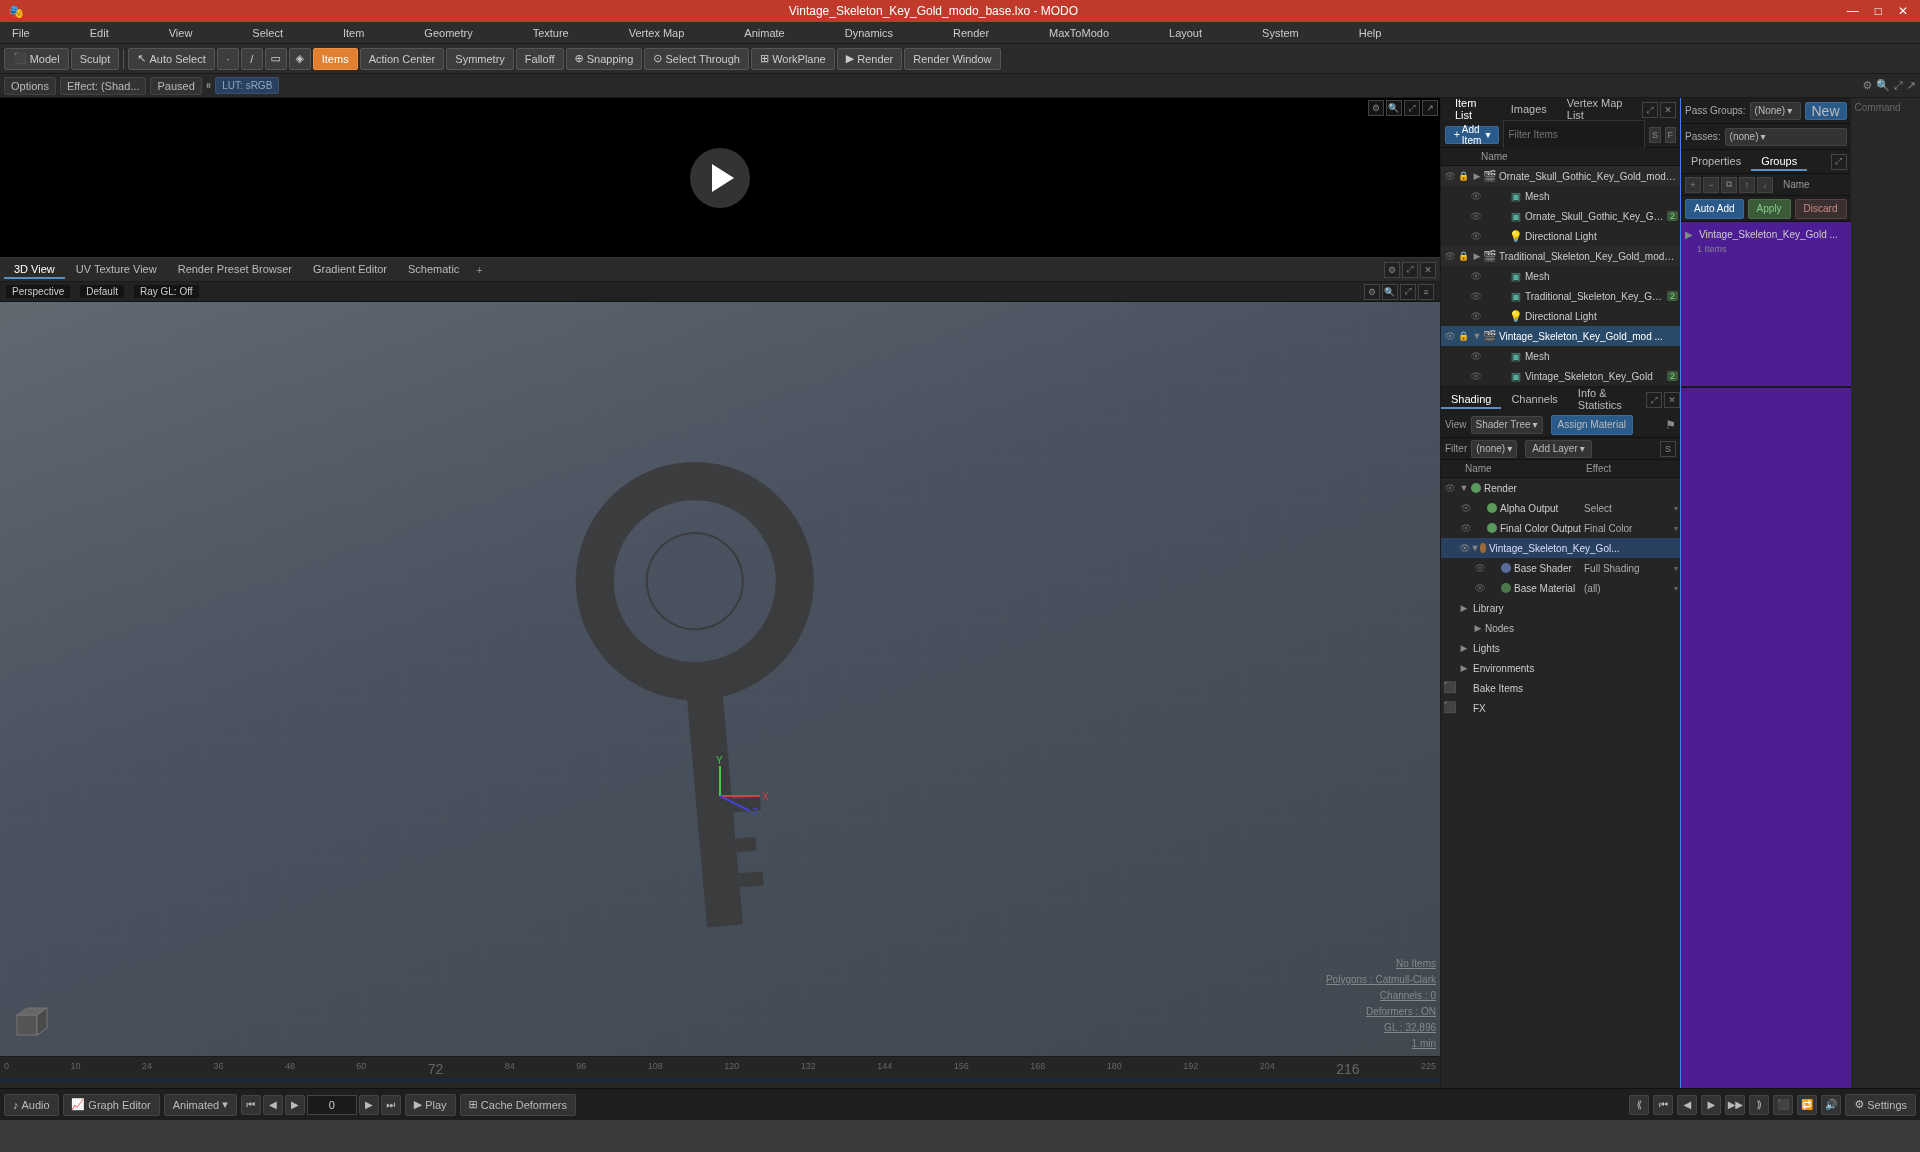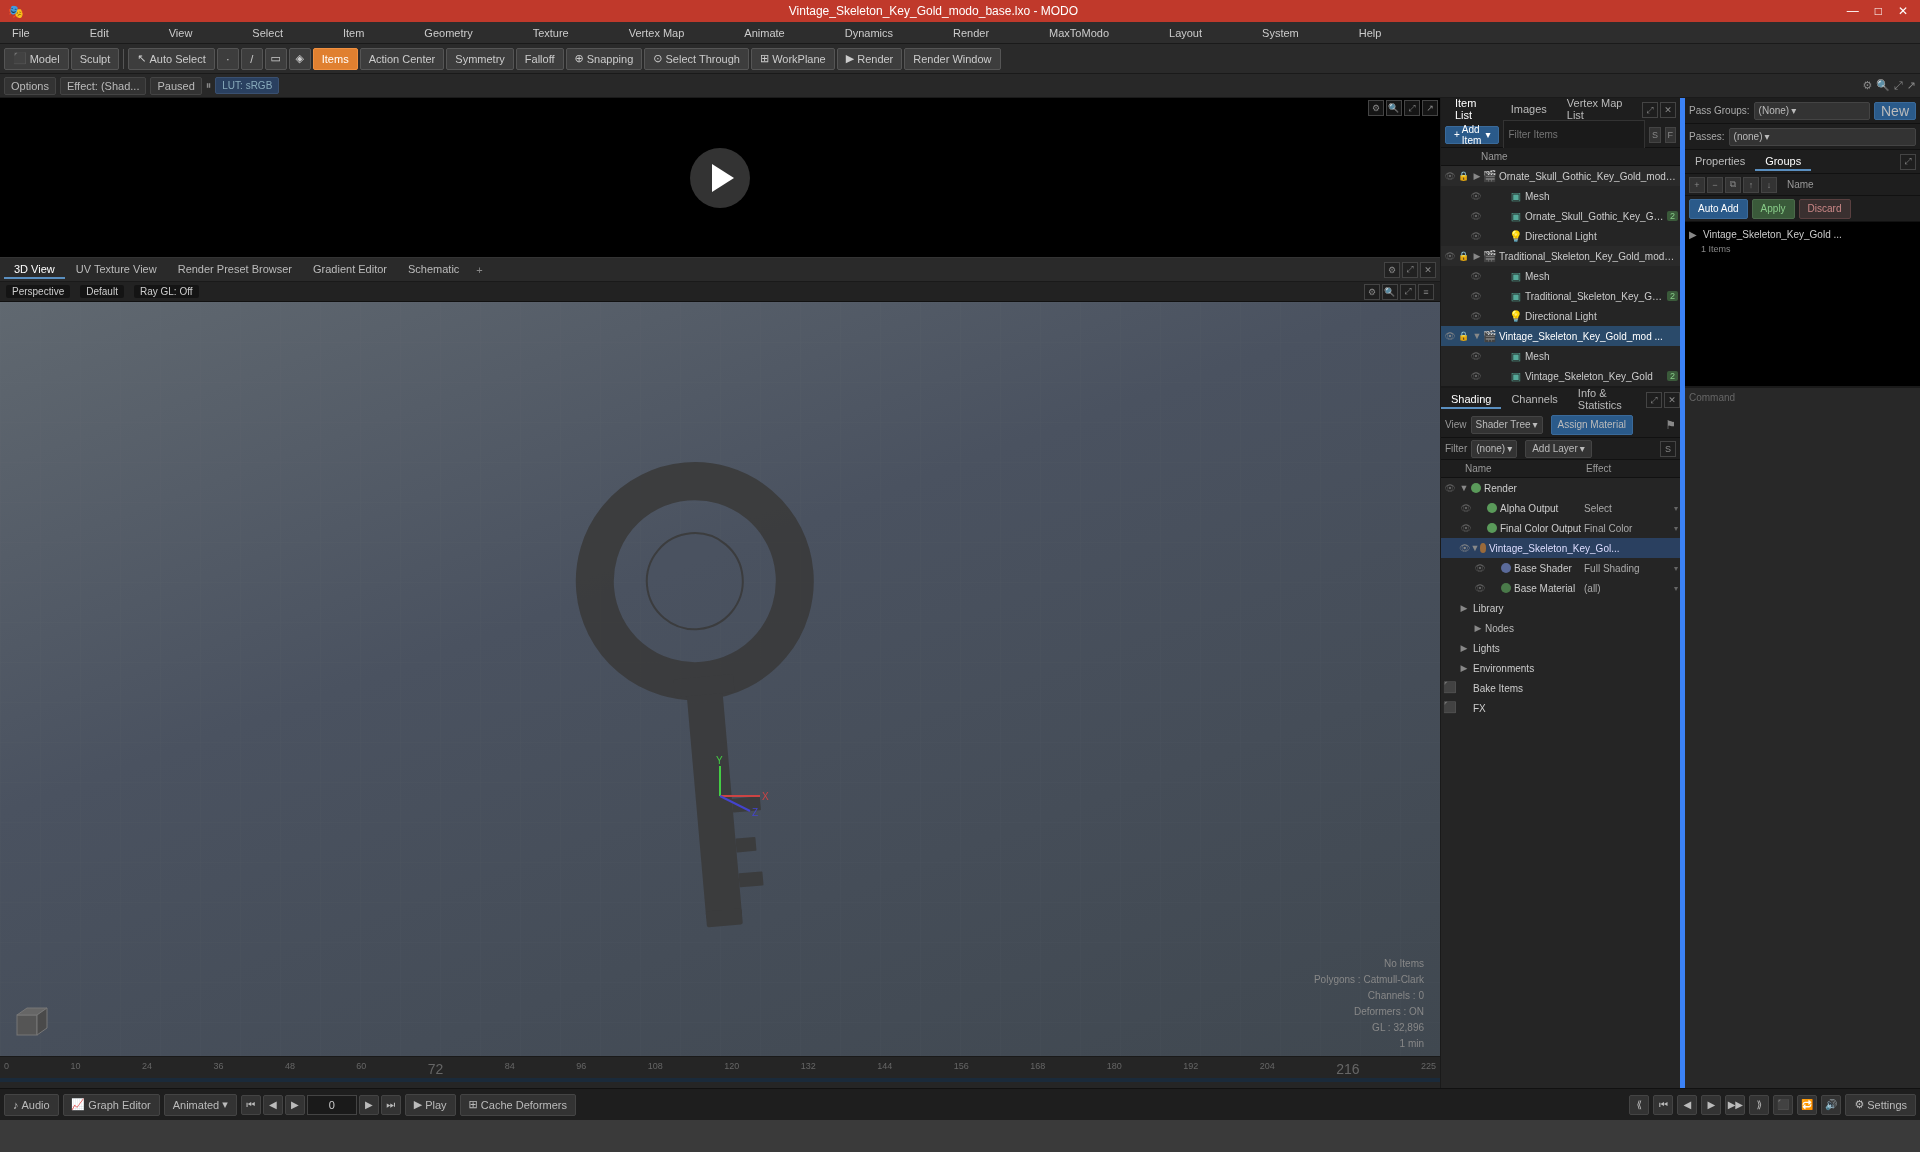--- a/index.html
+++ b/index.html
@@ -38,21 +38,21 @@
     #view-tabs { background: #2a2a2a; height: 24px; display: flex; align-items: center; padding: 0 4px; gap: 1px; border-bottom: 1px solid #1a1a1a; }
     .view-tab { padding: 2px 10px; color: #bbb; cursor: pointer; font-size: 11px; border-bottom: 2px solid transparent; }
     .view-tab.active { color: white; border-bottom: 2px solid #5a8fc0; }
     .view-tab-add { padding: 2px 6px; color: #888; cursor: pointer; }
 
     
     #viewport3d { flex: 1; background: #4a5060; position: relative; overflow: hidden; }
     .view-label { background: rgba(0,0,0,0.4); padding: 1px 6px; border-radius: 2px; color: #ccc; font-size: 10px; cursor: pointer; }
 
     
-    .viewport-status { position: absolute; bottom: 4px; right: 16px; text-align: right; font-size: 10px; color: #888; line-height: 1.6; }
+    .viewport-status { position: absolute; bottom: 4px; right: 4px; text-align: right; font-size: 10px; color: #888; line-height: 1.6; text-decoration: underline; }
 
     
     #timeline { height: 32px; background: #252525; border-top: 1px solid #1a1a1a; display: flex; align-items: center; position: relative; overflow: hidden; }
 
     
     #bottombar { background: #222; height: 30px; display: flex; align-items: center; padding: 0 4px; gap: 4px; border-top: 1px solid #111; font-size: 11px; }
     .bottom-btn { background: #333; border: 1px solid #444; border-radius: 2px; padding: 2px 8px; color: #bbb; cursor: pointer; font-size: 11px; height: 22px; display: flex; align-items: center; gap: 3px; }
     .playback-controls { display: flex; align-items: center; gap: 2px; }
     .pb-btn { width: 20px; height: 20px; background: #333; border: 1px solid #444; border-radius: 2px; display: flex; align-items: center; justify-content: center; cursor: pointer; color: #bbb; font-size: 10px; }
     .frame-input { width: 50px; height: 20px; background: #1a1a1a; border: 1px solid #444; color: #ccc; text-align: center; font-size: 11px; }
@@ -583,21 +583,21 @@
         <div class="shade-item" style="height:20px;display:flex;align-items:center;padding:0 2px;cursor:pointer;">
           <div style="width:14px;height:14px;">⬛</div>
           <span style="flex:1;font-size:10px;color:#ccc;padding-left:16px;">FX</span>
         </div>
 
       </div>
     </div>
 
   </div>
 
-  <div id="far-right" style="width:240px; background:#000000; border-left:5px solid #3b82f6; display:flex; flex-direction:column;">
+  <div id="far-right" style="width:240px; background:#4c1d95; border-left:1px solid #3b82f6; display:flex; flex-direction:row;">
 
     <div style="height:290px; display:flex; flex-direction:column; border-bottom:2px solid #1a1a1a;">
 
       <div style="background:#1e1e1e; height:26px; display:flex; align-items:center; padding:0 4px; gap:4px; border-bottom:1px solid #111;">
         <span style="font-size:10px;color:#aaa;">Pass Groups:</span>
         <div class="toolbar2-item" style="font-size:10px;padding:1px 4px;height:18px;display:flex;align-items:center;gap:2px;flex:1;">
           <span>(None)</span>
           <span>▾</span>
         </div>
         <div class="panel-hbtn blue" style="font-size:14px;height:18px;display:flex;align-items:center;">

